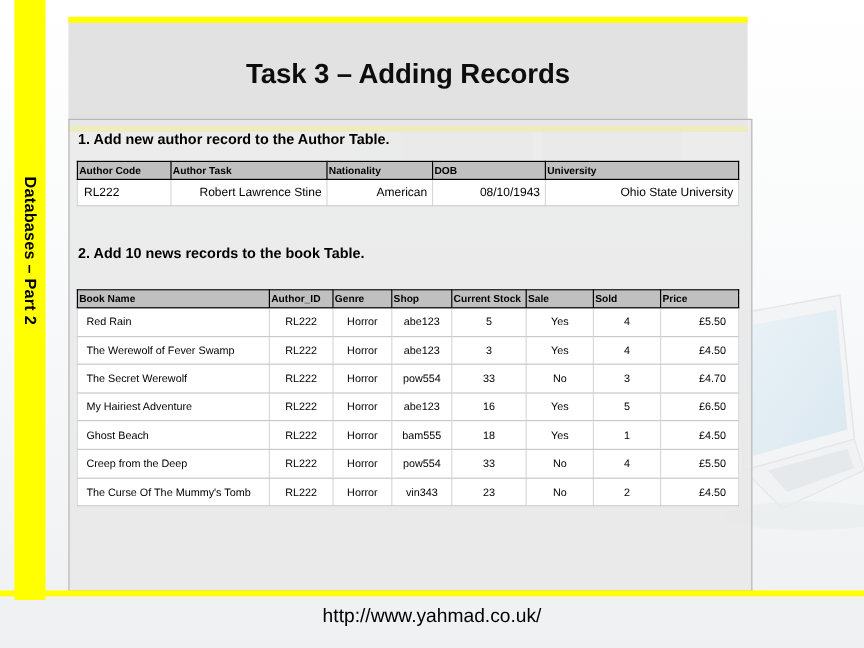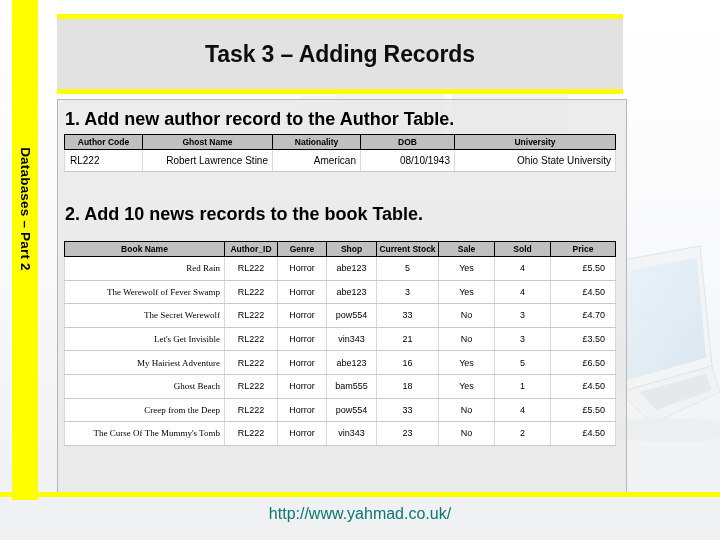--- a/index.html
+++ b/index.html
@@ -50,21 +50,21 @@
     white-space: nowrap;
     letter-spacing: 0.2px;
   }
 
   
   #title-panel {
     position: absolute;
     left: 57px;
     top: 14px;
     width: 566px;
-    height: 80px;
+    height: 96px;
     background: #e2e2e2;
     border-top: 5px solid #ffff00;
     border-bottom: 5px solid #ffff00;
     box-sizing: border-box;
     z-index: 3;
   }
   #title-text {
     position: absolute;
     left: 0;
     top: 50%;
@@ -86,42 +86,42 @@
     height: 394px;
     background: rgba(232,232,232,0.82);
     border: 1px solid #b7b7b7;
     box-sizing: border-box;
     z-index: 3;
   }
 
   .task-heading {
     position: absolute;
     left: 7px;
-    font-size: 18px;
+    font-size: 12px;
     font-weight: bold;
     color: #000000;
     white-space: nowrap;
   }
   #task1-heading { top: 9px; }
   #task2-heading { top: 104px; }
 
   
   table.rec-table {
     position: absolute;
     border-collapse: collapse;
     background: #ffffff;
     table-layout: fixed;
     font-size: 9px;
     color: #000000;
   }
   table.rec-table th {
     background: #c0c0c0;
     border: 1.6px solid #000000;
     font-weight: bold;
-    text-align: center;
+    text-align: left;
     padding: 2px 1px;
     font-size: 8.5px;
     height: 14px;
     box-sizing: border-box;
   }
   table.rec-table td {
     border: 1px solid #d9d9d9;
     border-bottom: 1px solid #c9c9c9;
     background: #ffffff;
     padding: 2px 4px;
@@ -138,21 +138,21 @@
   #author-table td.c-left   { text-align: left;   padding-left: 5px; }
   #author-table td.c-center { text-align: right; }
 
   
   #book-table {
     left: 6px;
     top: 141px;
     width: 551px;
   }
   #book-table td { height: 23.6px; font-size: 9px; }
-  #book-table td.c-left   { text-align: right;   padding-left: 20px; font-family: Liberation Serif, serif; }
+  #book-table td.c-left   { text-align: left;   padding-left: 7px; }
   #book-table td.c-center { text-align: center; }
   #book-table td.c-right  { text-align: right;  padding-right: 10px; margin-left: 35px; }
 
   
   #bottom-rule {
     position: absolute;
     left: 0;
     top: 492px;
     width: 720px;
     height: 5px;
@@ -161,21 +161,21 @@
   }
 
   
   #footer-url {
     position: absolute;
     left: 0;
     top: 505px;
     width: 720px;
     text-align: center;
     font-size: 16px;
-    color: #0f766e;
+    color: #000000;
     z-index: 6;
   }
 </style>
 </head>
 <body>
 
 <svg id="bg-photo" viewBox="0 0 720 540" preserveAspectRatio="none" aria-hidden="true">
   <defs>
     <linearGradient id="deskGrad" x1="0" y1="0" x2="0" y2="1">
       <stop offset="0%" stop-color="#ffffff"></stop>
@@ -218,21 +218,21 @@
     <colgroup>
       <col style="width:78px">
         <col style="width:130px">
         <col style="width:88px">
       <col style="width:94px">
         <col style="width:161px">
     </colgroup>
     <thead>
       <tr>
         <th>Author Code</th>
-        <th>Ghost Name</th>
+        <th>Author Task</th>
         <th>Nationality</th>
         <th>DOB</th>
         <th>University</th>
       </tr>
     </thead>
     <tbody>
       <tr>
         <td class="c-left">RL222</td>
         <td class="c-center">Robert Lawrence Stine</td>
         <td class="c-center">American</td>
@@ -292,30 +292,20 @@
           <td class="c-left">The Secret Werewolf</td>
           <td class="c-center">RL222</td>
           <td class="c-center">Horror</td>
           <td class="c-center">pow554</td>
           <td class="c-center">33</td>
           <td class="c-center">No</td>
           <td class="c-center">3</td>
           <td class="c-right">£4.70</td>
         </tr>
         <tr>
-          <td class="c-left">Let's Get Invisible</td>
-          <td class="c-center">RL222</td>
-          <td class="c-center">Horror</td>
-          <td class="c-center">vin343</td>
-          <td class="c-center">21</td>
-          <td class="c-center">No</td>
-          <td class="c-center">3</td>
-          <td class="c-right">£3.50</td>
-        </tr>
-        <tr>
           <td class="c-left">My Hairiest Adventure</td>
           <td class="c-center">RL222</td>
           <td class="c-center">Horror</td>
           <td class="c-center">abe123</td>
           <td class="c-center">16</td>
           <td class="c-center">Yes</td>
           <td class="c-center">5</td>
           <td class="c-right">£6.50</td>
         </tr>
         <tr>

